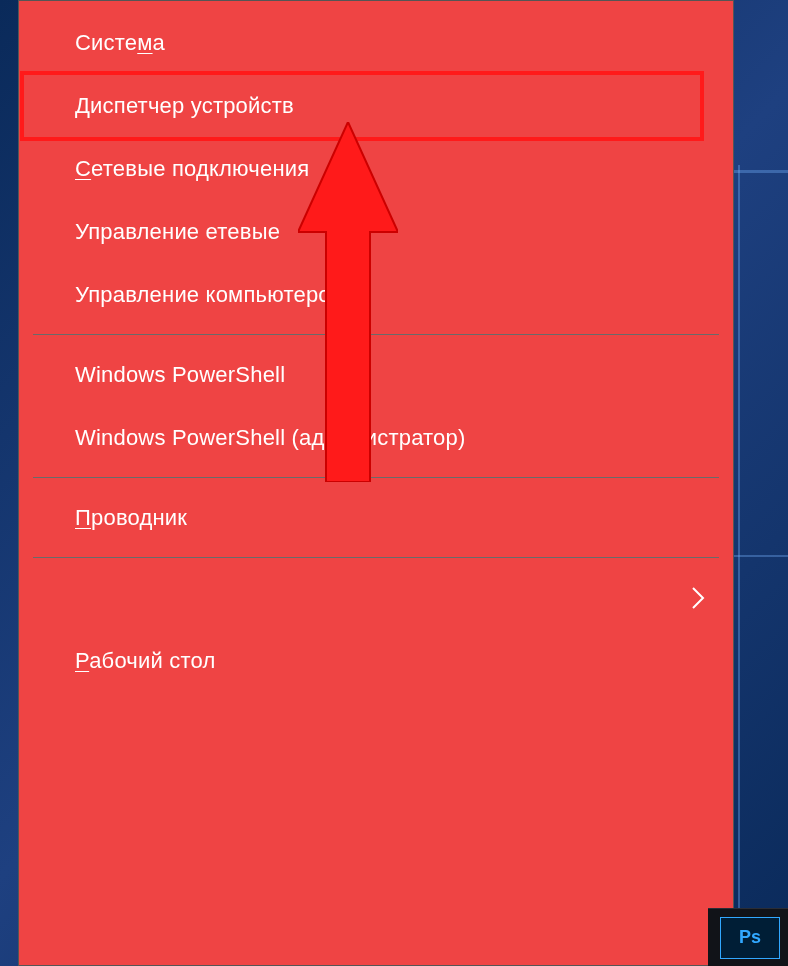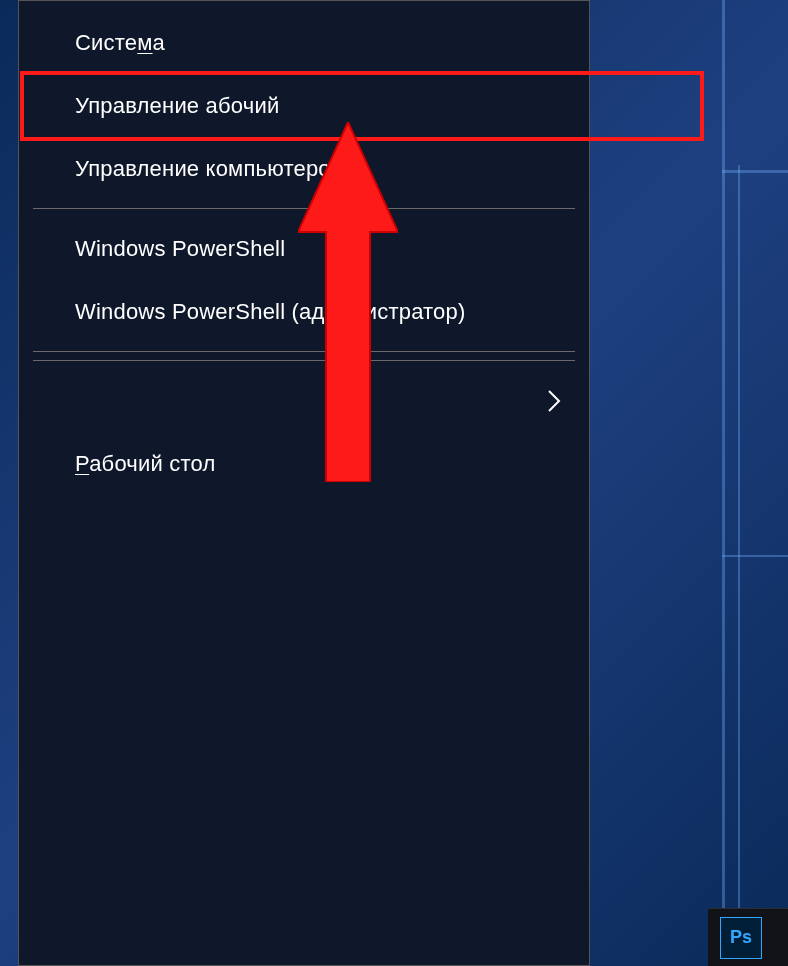--- a/index.html
+++ b/index.html
@@ -28,23 +28,23 @@
       background: rgba(120, 180, 255, 0.35);
     }
     .light-v1 { left: 722px; top: 0; width: 3px; height: 910px; }
     .light-v2 { left: 738px; top: 165px; width: 2px; height: 745px; }
     .light-h1 { left: 722px; top: 170px; width: 66px; height: 3px; }
     .light-h2 { left: 722px; top: 555px; width: 66px; height: 2px; }
     .context-menu {
       position: absolute;
       top: 0;
       left: 18px;
-      width: 572px;
+      width: 716px;
       height: 966px;
-      background: #0f172a;
+      background: #ef4444;
       border: 1px solid #555;
       padding-top: 10px;
     }
     .menu-item {
       position: relative;
       height: 63px;
       padding-left: 56px;
       display: flex;
       align-items: center;
       color: #fff;
@@ -103,21 +103,21 @@
       width: 80px;
       height: 58px;
       background: #111318;
       border-top: 1px solid #2a2d36;
       display: flex;
       align-items: center;
       justify-content: flex-start;
       padding-left: 12px;
     }
     .ps-icon {
-      width: 42px;
+      width: 60px;
       height: 42px;
       background: #001e36;
       border: 1px solid #31a8ff;
       display: flex;
       align-items: center;
       justify-content: center;
       color: #31a8ff;
       font-weight: 600;
       font-size: 18px;
       font-family: Arial, sans-serif;
@@ -132,33 +132,42 @@
   <div class="light-edge light-h1"></div>
   <div class="light-edge light-h2"></div>
 </div>
 
 <div class="context-menu" id="context-menu">
 
 <div class="menu-item">
       <span class="label">Систе<span class="accel">м</span>а</span>
     </div>
     <div class="menu-item">
-      <span class="label">Управление абочий</span>
+      <span class="label">Диспетчер устройств</span>
+    </div>
+    <div class="menu-item">
+      <span class="label"><span class="accel">С</span>етевые подключения</span>
+    </div>
+    <div class="menu-item">
+      <span class="label">Управление етевые</span>
     </div>
     <div class="menu-item">
       <span class="label">Управление компьютером</span>
     </div>
     <div class="separator"></div>
     <div class="menu-item">
       <span class="label">Windows PowerShell</span>
     </div>
     <div class="menu-item">
       <span class="label">Windows PowerShell (а<span class="accel">д</span>министратор)</span>
     </div>
     <div class="separator"></div>
+    <div class="menu-item">
+      <span class="label"><span class="accel">П</span>роводник</span>
+    </div>
     <div class="separator"></div>
     <div class="menu-item">
       <span class="chevron"><svg viewBox="0 0 14 24">
           <path d="M2 2 L12 12 L2 22" stroke="#fff" stroke-width="2" fill="none"></path>
         </svg></span>
     </div>
     <div class="menu-item">
       <span class="label"><span class="accel">Р</span>абочий стол</span>
     </div>
     <div class="highlight-box"></div>

